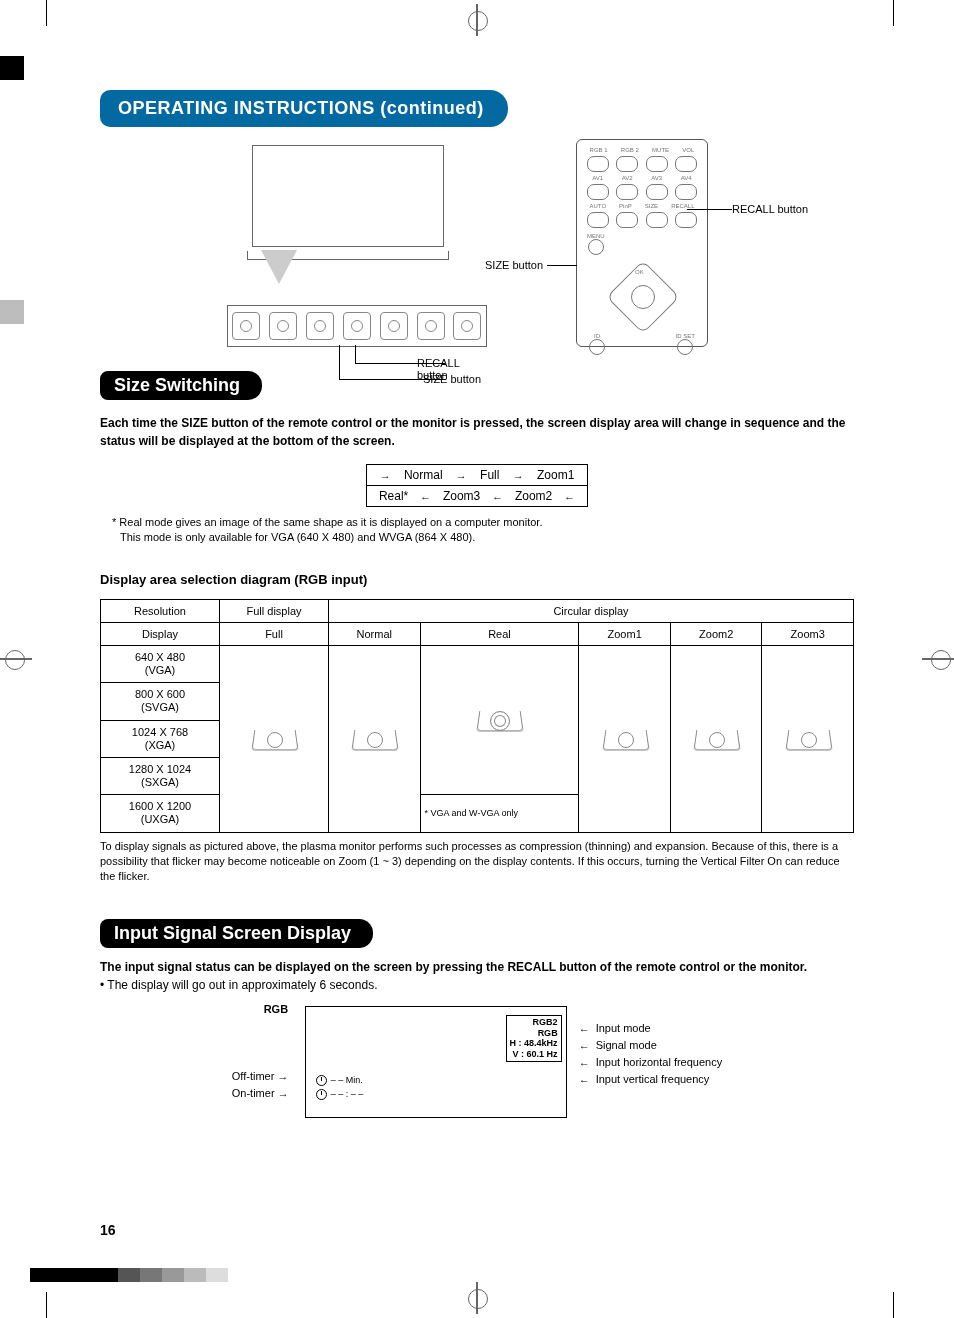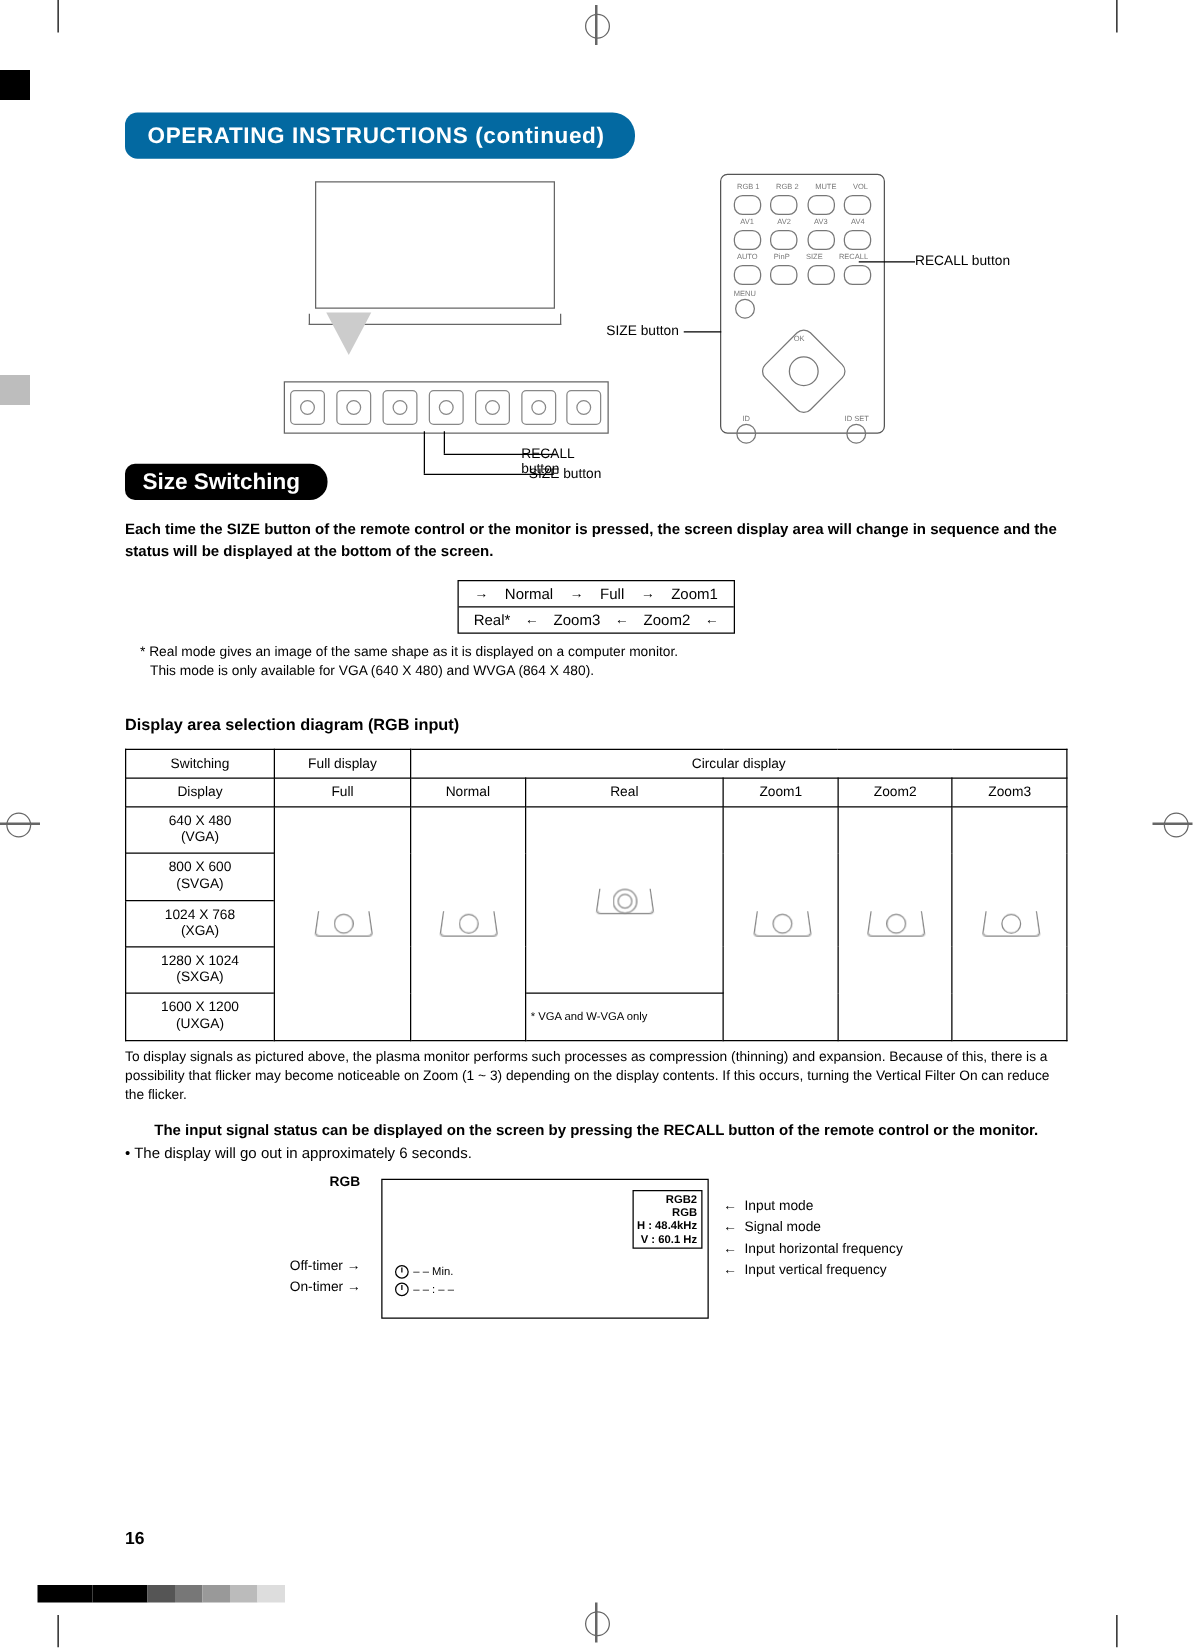--- a/index.html
+++ b/index.html
@@ -373,21 +373,21 @@
     </div>
   </div>
   <div class="note">* Real mode gives an image of the same shape as it is displayed on a computer monitor.</div>
   <div class="note" style="margin-left:20px;">This mode is only available for VGA (640 X 480) and WVGA (864 X 480).</div>
 
   
   <div class="subhead">Display area selection diagram (RGB input)</div>
   <table class="sel">
     <tbody>
         <tr>
-      <th style="width:110px;">Switching</th>
+      <th style="width:110px;">Resolution</th>
       <th style="width:100px;">Full display</th>
       <th colspan="5">Circular display</th>
     </tr>
     <tr>
       <th>Display</th>
       <th>Full</th>
       <th>Normal</th>
       <th>Real</th>
       <th>Zoom1</th>
       <th>Zoom2</th>
@@ -421,21 +421,22 @@
         <td style="font-size:9px; text-align:left; padding-left:4px;">* VGA and W-VGA only</td>
         </tr>
   </tbody>
     </table>
   <div class="footnote">
     <span>To display signals as pictured above, the plasma monitor performs such processes as compression (thinning) and expansion. Because of this, there is a possibility that flicker may become noticeable on Zoom (1 ~ 3) depending on the display contents. If this occurs, turning the Vertical Filter On          can reduce the flicker.</span>
     
   </div>
 
   
-  <div class="intro-bold" style="margin-top:10px;text-align:center;">The input signal status can be displayed on the screen by pressing the RECALL button of the remote control or the monitor.</div>
+  <div class="section-pill" style="margin-top:34px;">Input Signal Screen Display</div>
+  <div class="intro-bold" style="margin-top:10px;">The input signal status can be displayed on the screen by pressing the RECALL button of the remote control or the monitor.</div>
   <div style="font-size:12px; margin-top:2px;">• <span>The display will go out in approximately 6 seconds.</span></div>
 
   <div class="signal-block">
     <div class="left-callouts">
       <div><span>Off-timer</span> <span class="sig-arrow">→</span></div>
       <div><span>On-timer</span> <span class="sig-arrow">→</span></div>
     </div>
     <div class="signal-screen">
       <div class="rgb-label">RGB</div>
       <div class="info-box">

